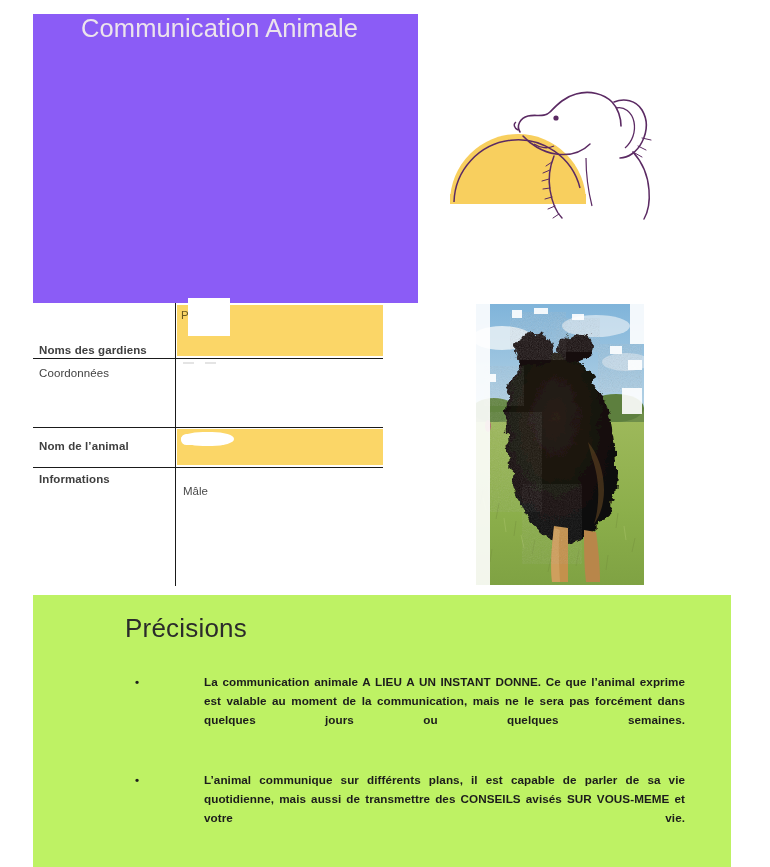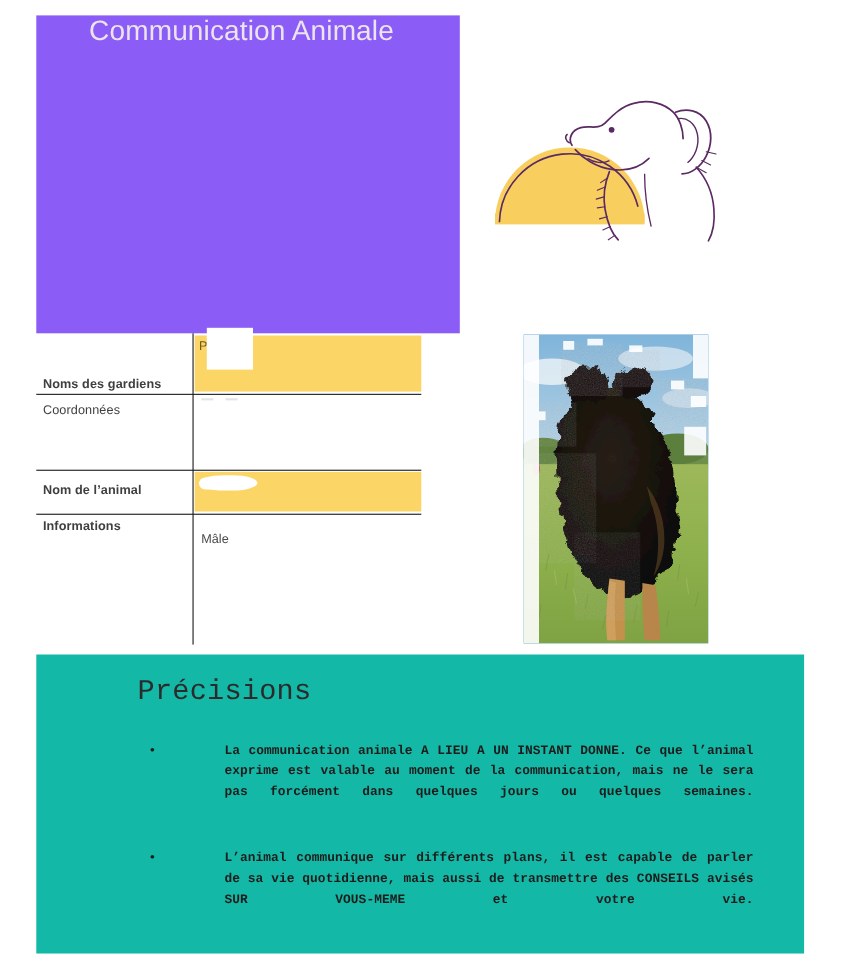--- a/index.html
+++ b/index.html
@@ -168,22 +168,21 @@
   }
   .photo svg { display: block; width: 100%; height: 100%; }
 
   
   .precisions {
     position: absolute;
     left: 33px;
     top: 595px;
     width: 698px;
     height: 272px;
-    background: #14b8a6;
-    font-family: Liberation Mono, monospace;
+    background: #bef264;
   }
   .precisions-title {
     position: absolute;
     left: 92px;
     top: 18px;
     font-size: 26px;
     font-weight: 300;
     color: #2b2b2b;
     letter-spacing: 0.2px;
   }

